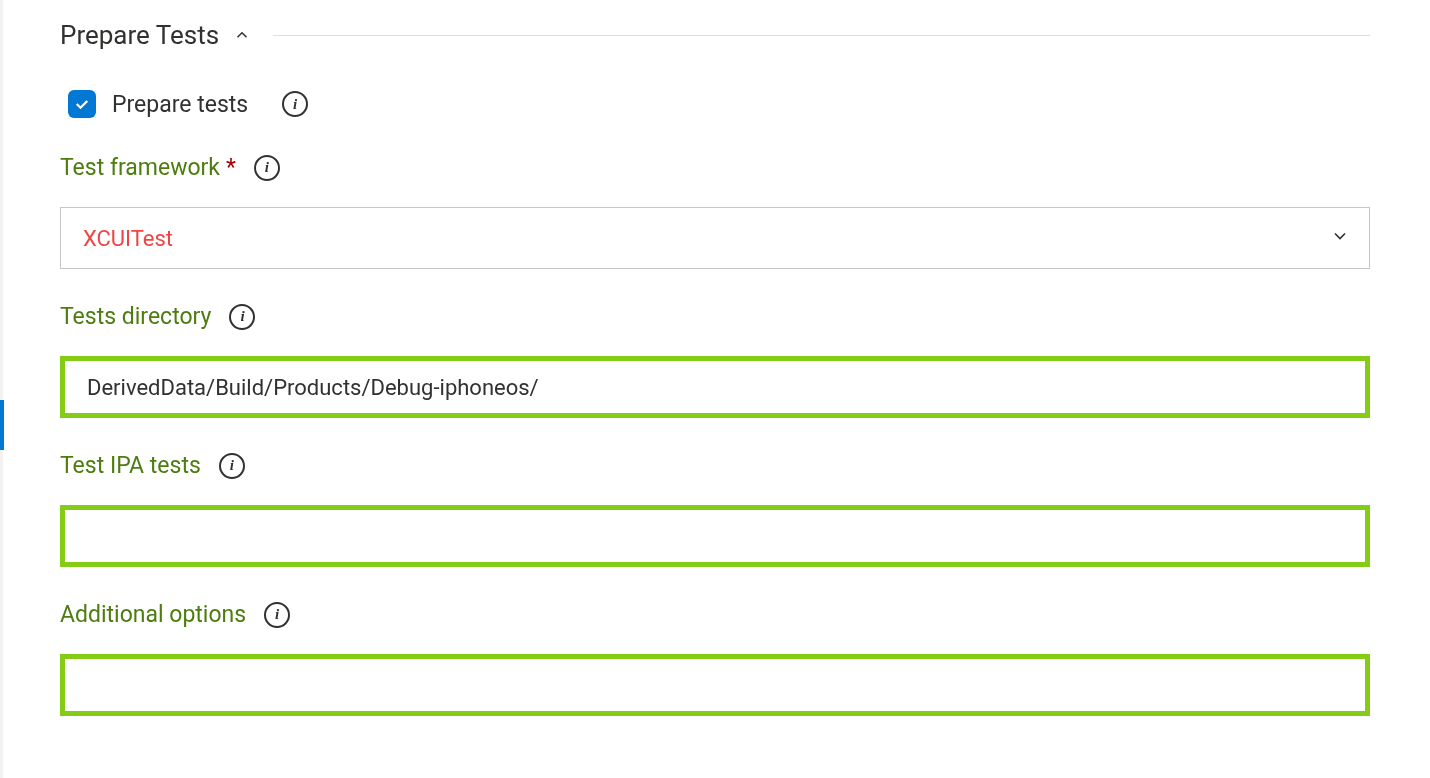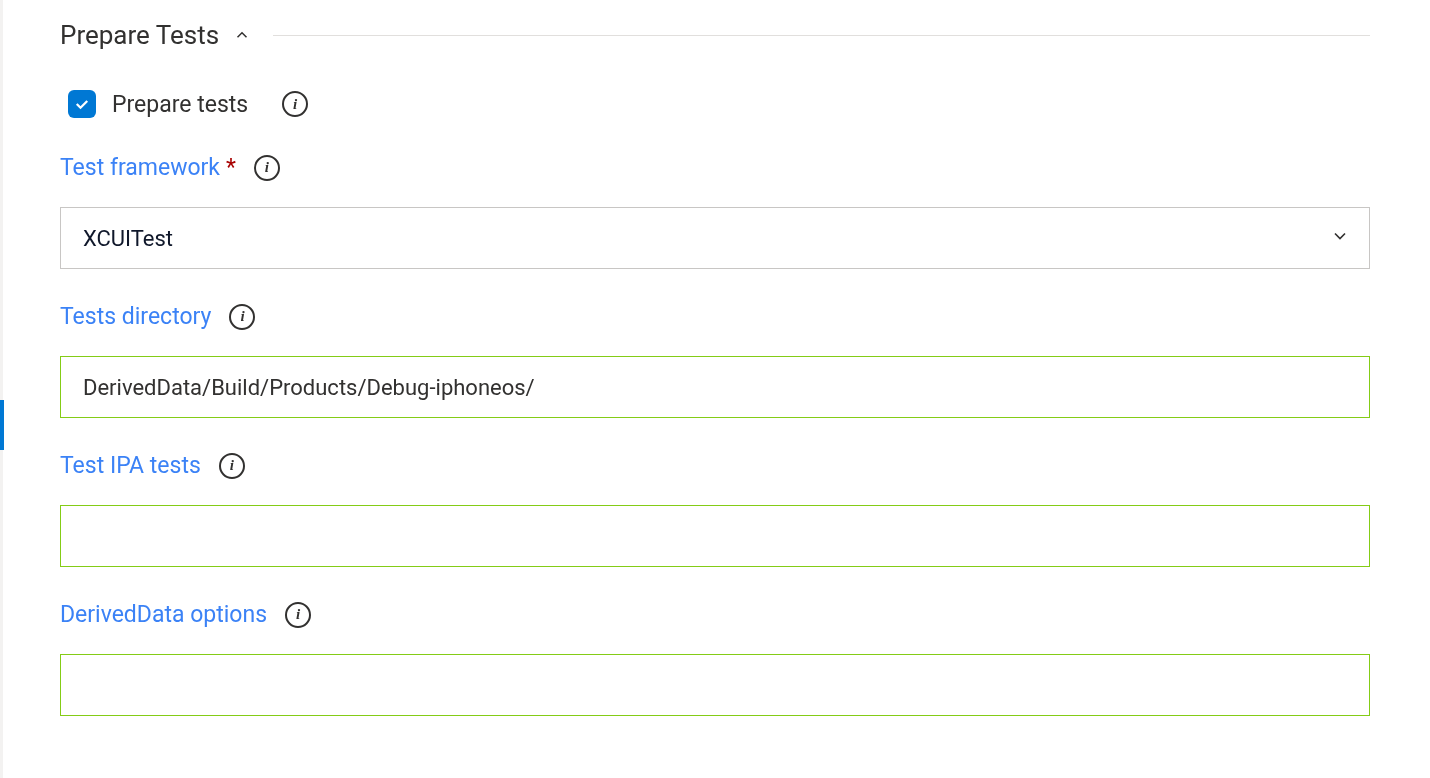--- a/index.html
+++ b/index.html
@@ -112,39 +112,39 @@
     .form-group {
       margin-bottom: 34px;
     }
     .form-label-row {
       display: flex;
       align-items: center;
       margin-bottom: 26px;
     }
     .form-label {
       font-size: 23px;
-      color: #3b82f6;
+      color: #4d7c0f;
     }
     .required-asterisk {
       color: #a80000;
       margin-left: 6px;
       font-size: 23px;
     }
     .select-wrapper {
       position: relative;
       width: 100%;
     }
     .select-box {
       width: 100%;
       height: 62px;
       border: 1px solid #c8c6c4;
       background: #ffffff;
       padding: 0 50px 0 22px;
       font-size: 22px;
-      color: #0f172a;
+      color: #ef4444;
       display: flex;
       align-items: center;
       cursor: pointer;
     }
     .select-chevron {
       position: absolute;
       right: 20px;
       top: 50%;
       transform: translateY(-50%);
       pointer-events: none;
@@ -152,21 +152,21 @@
     .select-chevron svg {
       width: 20px;
       height: 20px;
       stroke: #323130;
       stroke-width: 2;
       fill: none;
     }
     .text-input {
       width: 100%;
       height: 62px;
-      border: 1px solid #84cc16;
+      border: 5px solid #84cc16;
       background: #ffffff;
       padding: 0 22px;
       font-size: 22px;
       color: #323130;
       font-family: inherit;
     }
   </style>
 </head>
 <body>
 
@@ -223,19 +223,19 @@
   <div class="form-group">
     <div class="form-label-row">
       <span class="form-label">Test IPA tests</span>
       <span class="info-icon">i</span>
     </div>
     <input type="text" class="text-input" value="" style="">
   </div>
 
   <div class="form-group">
     <div class="form-label-row">
-      <span class="form-label">DerivedData options</span>
+      <span class="form-label">Additional options</span>
       <span class="info-icon">i</span>
     </div>
     <input type="text" class="text-input" value="" style="">
   </div>
 
 </div>
 
 </body></html>

